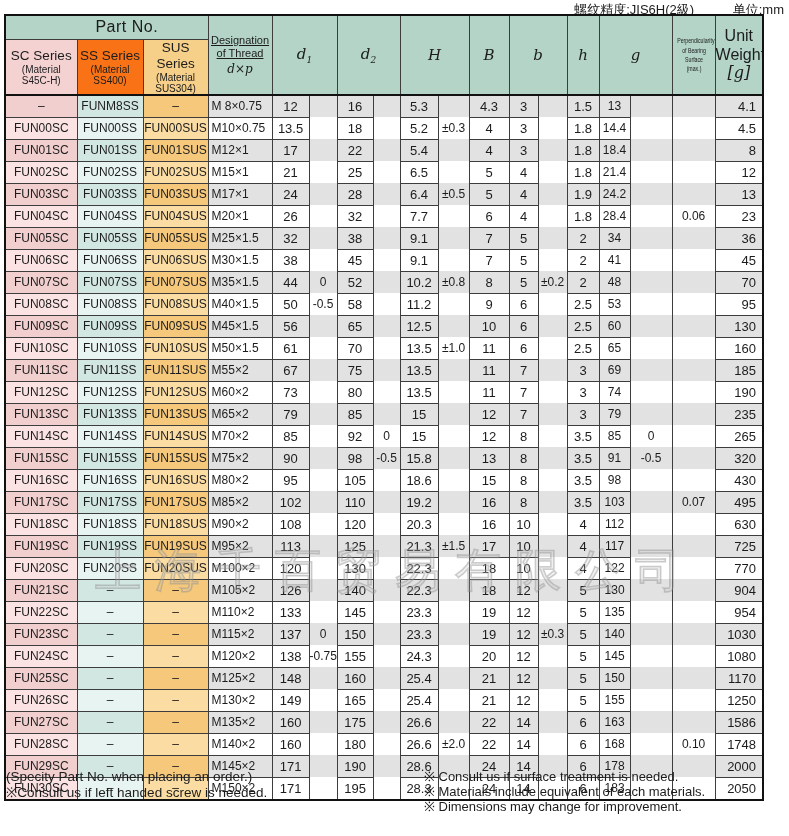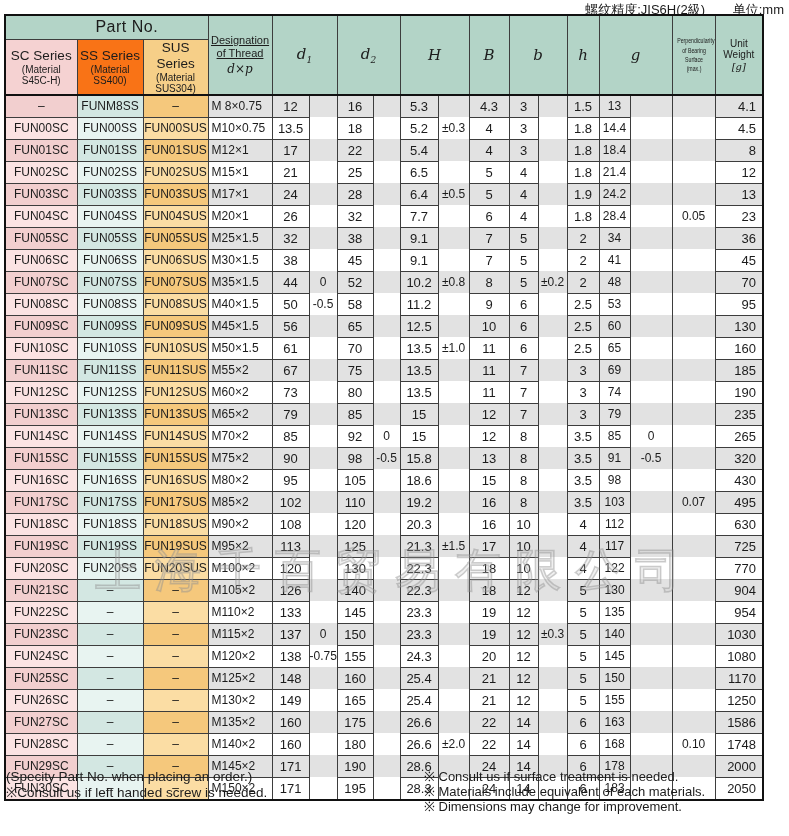--- a/index.html
+++ b/index.html
@@ -2,21 +2,21 @@
 <html><head>
 <meta charset="utf-8">
 <style>
   html,body{margin:0;padding:0;}
   body{
     width:789px;height:836px;position:relative;background:#ffffff;
     font-family:"Liberation Sans",sans-serif;color:#1c1c1c;overflow:hidden;
   }
   
   .topnote{position:absolute;top:1px;right:5px;font-size:13px;white-space:nowrap;}
-  .topnote .unit{margin-left:24px;}
+  .topnote .unit{margin-left:35px;}
 
   
   table.spec{
     position:absolute;left:4px;top:14px;width:758px;height:754px;
     border-collapse:collapse;table-layout:fixed;border:2px solid #111;
   }
   th,td{padding:0;border:1px solid #3d3d3d;overflow:hidden;vertical-align:middle;}
   thead th{background:#b3d4c7;font-weight:normal;border-bottom:2px solid #111;}
   tr.hr1{height:24px;}
   tr.hr2{height:46px;}
@@ -24,21 +24,21 @@
   .th-sc{background:#f5d2d2;margin-left:35px;}
   .th-ss{background:#f97316;}
   .th-sus{background:#f6cf88;}
   .series-title{display:block;font-size:13.5px;line-height:1.2;}
   .series-mat{display:block;font-size:10px;line-height:1.1;}
   .th-thread .thl{font-size:11px;line-height:1.2;text-decoration:underline;}
   .dxp{font-family:"DejaVu Serif",serif;font-style:italic;font-size:12px;margin-top:2px;}
   .dim{font-family:"DejaVu Serif",serif;font-style:italic;font-size:15px;}
   .dim sub{font-size:9px;}
   .th-perp .pl{font-size:6.5px;line-height:1.45;white-space:nowrap;transform:scaleX(.8);}
-  .th-wt .wl{font-size:10px;line-height:1.15;}
+  .th-wt .wl{font-size:16px;line-height:1.15;}
   .th-wt .wt-g{font-family:"DejaVu Serif",serif;font-style:italic;}
 
   tbody td{font-size:13px;text-align:center;height:21px;line-height:1;}
   tbody tr:nth-child(odd) td{background:#e2e2e2;}
   tbody tr:nth-child(even) td{background:#ffffff;}
   tbody tr:nth-child(odd) td.c-sc{background:#f2cfcf;}
   tbody tr:nth-child(even) td.c-sc{background:#fbe3e3;}
   tbody tr:nth-child(odd) td.c-ss{background:#d3e7e2;}
   tbody tr:nth-child(even) td.c-ss{background:#e8f4f1;}
   tbody tr:nth-child(odd) td.c-sus{background:#f5c87c;}
@@ -247,21 +247,21 @@
         <td class="c-num">32</td>
         <td class="c-tol"></td>
         <td class="c-num">7.7</td>
         <td class="c-tol"></td>
         <td class="c-num">6</td>
         <td class="c-num">4</td>
         <td class="c-tol"></td>
         <td class="c-num">1.8</td>
         <td class="c-num c-g">28.4</td>
         <td class="c-tol"></td>
-        <td class="c-tol">0.05</td>
+        <td class="c-tol">0.06</td>
         <td class="c-wt">23</td>
       </tr>
       <tr>
         <td class="c-part c-sc">FUN05SC</td>
         <td class="c-part c-ss">FUN05SS</td>
         <td class="c-part c-sus">FUN05SUS</td>
         <td class="c-th">M25×1.5</td>
         <td class="c-num">32</td>
         <td class="c-tol"></td>
         <td class="c-num">38</td>

